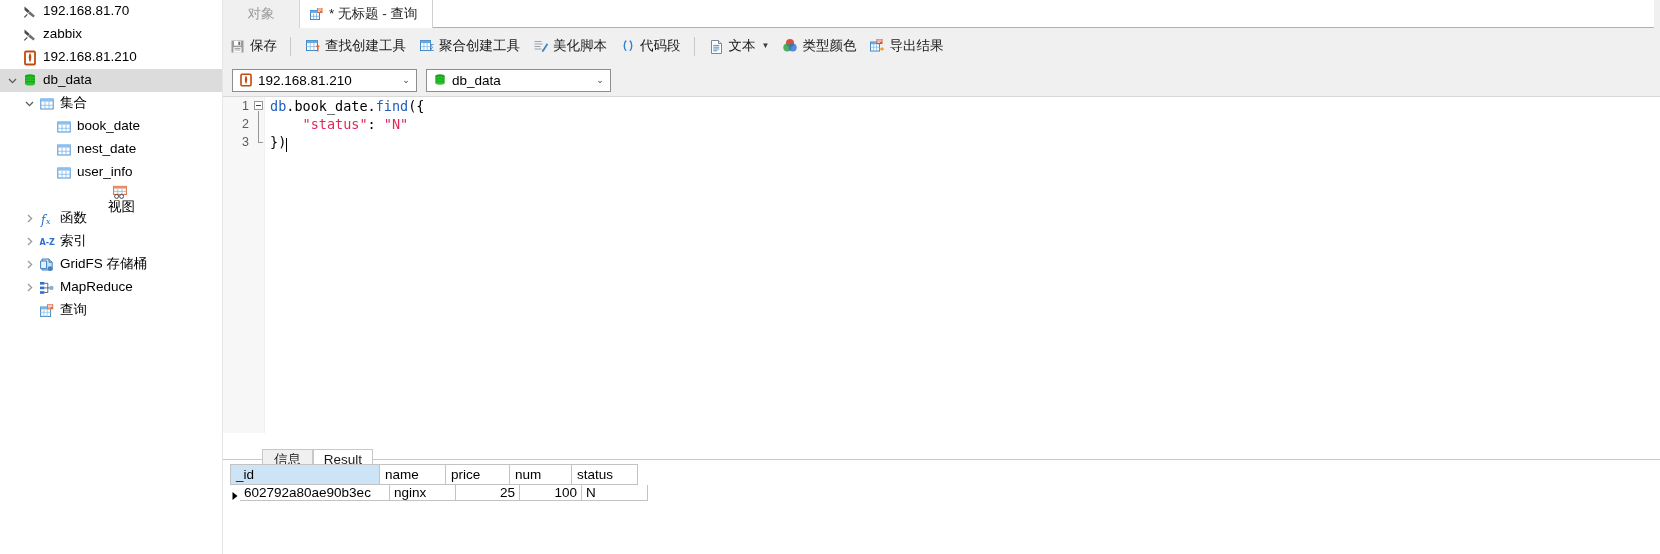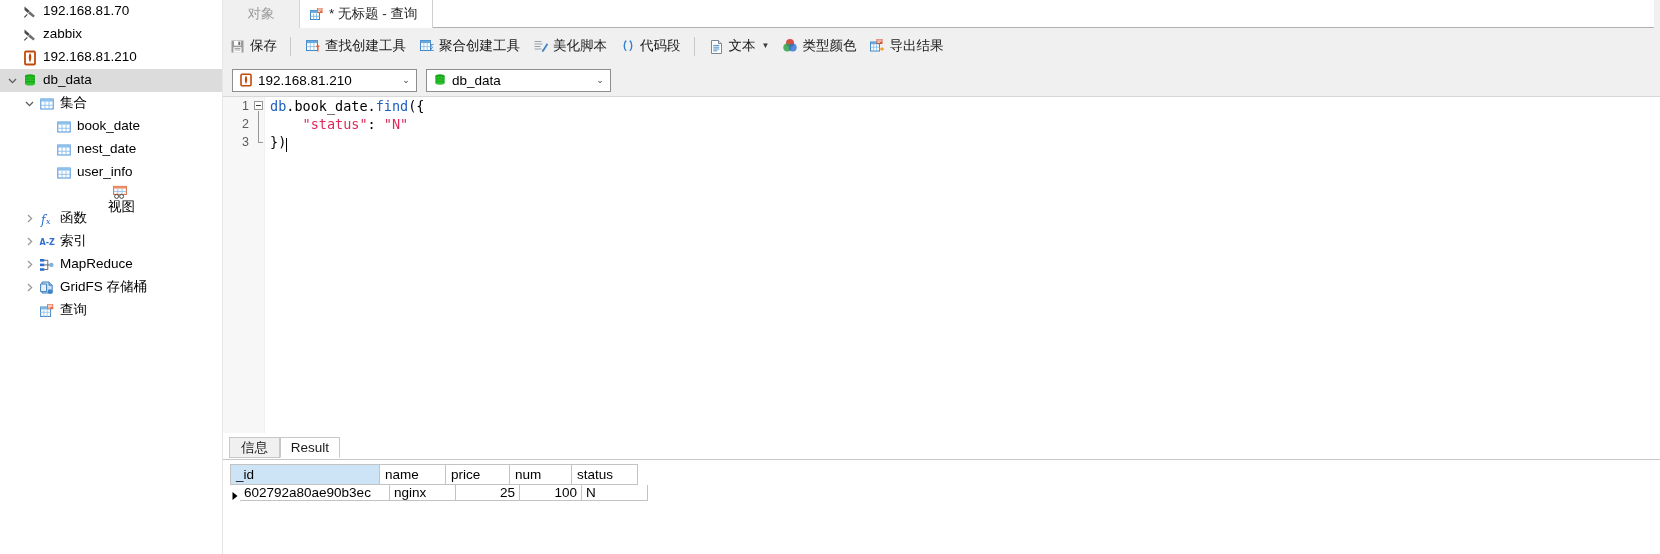--- a/index.html
+++ b/index.html
@@ -282,25 +282,26 @@
   #result-tabs {
     position: absolute;
     left: 0; top: 4px;
     height: 23px;
     width: 1437px;
     border-bottom: 1px solid #c8c8c8;
     box-sizing: border-box;
   }
   .rtab {
     position: absolute;
-    top: 0; height: 21px;
+    top: 12px; height: 21px;
     display: flex; align-items: center; justify-content: center;
     box-sizing: border-box;
     font-size: 13.5px;
     cursor: default;
+    margin-left: 33px;
   }
   #rtab-info {
     left: 6px; width: 51px;
     background: #f0f0f0;
     border: 1px solid #c8c8c8;
     border-bottom: 1px solid #c8c8c8;
     color: #1a1a1a;
   }
   #rtab-result {
     left: 57px; width: 60px;
@@ -515,44 +516,44 @@
           <span class="t-label">索引</span>
         </div>
         <div class="tree-row" style="padding-left: 21px;">
           <span class="twisty">
             <svg width="11" height="11" viewBox="0 0 11 11">
               <path d="M4 2 L7.6 5.5 L4 9" stroke="#9a9a9a" stroke-width="1.3" fill="none"></path>
             </svg>
           </span>
           <span class="t-icon">
             <svg width="16" height="16" viewBox="0 0 16 16">
+              <path d="M3 2 h7 l3.2 3.2 V13 H3 z" fill="#cfe2f3" stroke="#3d7fbf" stroke-width="1"></path>
+              <path d="M10 2 v3.2 h3.2" fill="#9fc5e8" stroke="#3d7fbf" stroke-width="1"></path>
+              <path d="M1.6 4 h6 v7.6 h-6 z" fill="#e7f0f9" stroke="#3d7fbf" stroke-width="1"></path>
+              <circle cx="11" cy="11.6" r="2.4" fill="#3d85c6"></circle>
+            </svg>
+          </span>
+          <span class="t-label">GridFS 存储桶</span>
+        </div>
+        <div class="tree-row" style="padding-left: 21px;">
+          <span class="twisty">
+            <svg width="11" height="11" viewBox="0 0 11 11">
+              <path d="M4 2 L7.6 5.5 L4 9" stroke="#9a9a9a" stroke-width="1.3" fill="none"></path>
+            </svg>
+          </span>
+          <span class="t-icon">
+            <svg width="16" height="16" viewBox="0 0 16 16">
               <rect x="1" y="2" width="4.4" height="2.6" fill="#2f6fd1"></rect>
               <rect x="1" y="6.6" width="4.4" height="2.6" fill="#2f6fd1"></rect>
               <rect x="1" y="11.2" width="4.4" height="2.6" fill="#2f6fd1"></rect>
               <path d="M5.4 3.3 h3.4 M5.4 7.9 h3.4 M5.4 12.5 h3.4 M8.8 3.3 V12.5 M8.8 7.9 h2.6" stroke="#5a5a5a" stroke-width="0.9" fill="none"></path>
               <circle cx="12.4" cy="7.9" r="2.2" fill="#7fb3e3"></circle>
             </svg>
           </span>
           <span class="t-label">MapReduce</span>
-        </div>
-        <div class="tree-row" style="padding-left: 21px;">
-          <span class="twisty">
-            <svg width="11" height="11" viewBox="0 0 11 11">
-              <path d="M4 2 L7.6 5.5 L4 9" stroke="#9a9a9a" stroke-width="1.3" fill="none"></path>
-            </svg>
-          </span>
-          <span class="t-icon">
-            <svg width="16" height="16" viewBox="0 0 16 16">
-              <path d="M3 2 h7 l3.2 3.2 V13 H3 z" fill="#cfe2f3" stroke="#3d7fbf" stroke-width="1"></path>
-              <path d="M10 2 v3.2 h3.2" fill="#9fc5e8" stroke="#3d7fbf" stroke-width="1"></path>
-              <path d="M1.6 4 h6 v7.6 h-6 z" fill="#e7f0f9" stroke="#3d7fbf" stroke-width="1"></path>
-              <circle cx="11" cy="11.6" r="2.4" fill="#3d85c6"></circle>
-            </svg>
-          </span>
-          <span class="t-label">GridFS 存储桶</span>
         </div>
         <div class="tree-row" style="padding-left: 21px;">
           <span class="twisty"></span>
           <span class="t-icon">
             <svg width="16" height="16" viewBox="0 0 16 16">
               <rect x="1.6" y="4" width="10" height="9.4" fill="#ffffff" stroke="#3d85c6" stroke-width="1"></rect>
               <rect x="1.6" y="4" width="10" height="2.4" fill="#7db6e3"></rect>
               <path d="M4.9 6.4 V13.4 M8.2 6.4 V13.4 M1.6 9.3 H11.6" stroke="#9dc8ea" stroke-width="0.9" fill="none"></path>
               <rect x="8" y="1.2" width="6.2" height="5" fill="#e2653c"></rect>
               <path d="M8.8 2.3 h4.6 M8.8 3.6 h4.6 M8.8 4.9 h2.8" stroke="#ffffff" stroke-width="0.8"></path>

